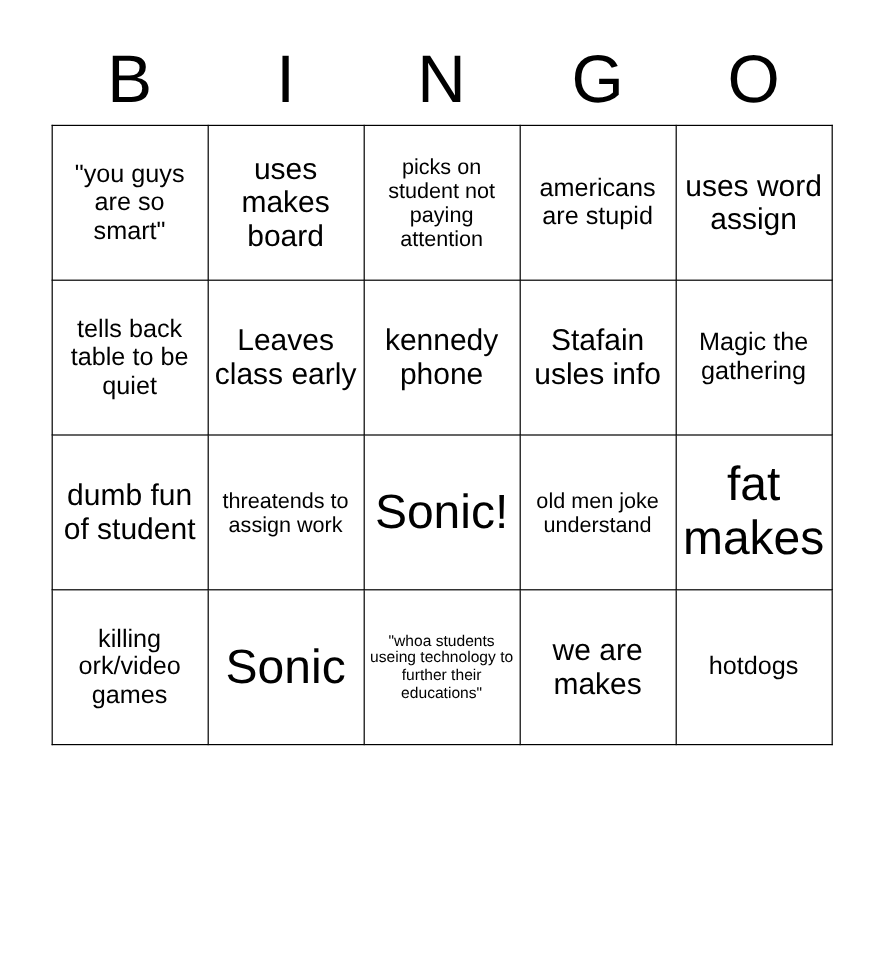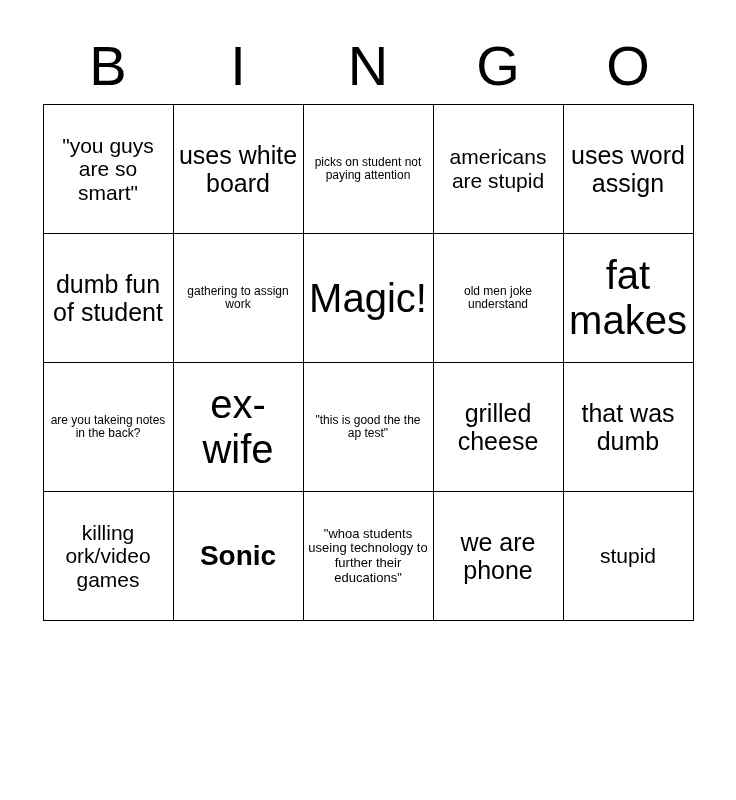--- a/index.html
+++ b/index.html
@@ -48,65 +48,65 @@
     text-align: center;
     vertical-align: middle;
     padding: 2px 4px;
     box-sizing: border-box;
     line-height: 1.12;
     word-wrap: break-word;
     overflow-wrap: break-word;
   }
   
   .fs-xs { font-size: 13px; }
-  .fs-s  { font-size: 12px; }
+  .fs-s  { font-size: 18px; }
   .fs-m  { font-size: 21px; }
   .fs-l  { font-size: 25px; }
-  .fs-xl { font-size: 28px; font-weight: bold; }
+  .fs-xl { font-size: 40px; }
   .fs-xxl{ font-size: 40px; }
 </style>
 </head>
 <body>
 
 <div class="sheet">
 
   <div class="header-row">
     <div class="header-cell">B</div>
     <div class="header-cell">I</div>
     <div class="header-cell">N</div>
     <div class="header-cell">G</div>
     <div class="header-cell">O</div>
   </div>
 
   <table class="grid">
     <tbody>
       <tr>
         <td class="fs-m">"you guys are so smart"</td>
-        <td class="fs-l">uses white board</td>
+        <td class="fs-l">uses makes board</td>
         <td class="fs-s">picks on student not paying attention</td>
         <td class="fs-m">americans are stupid</td>
         <td class="fs-l">uses word assign</td>
       </tr>
       <tr>
+        <td class="fs-m">tells back table to be quiet</td>
+        <td class="fs-l">Leaves class early</td>
+        <td class="fs-l">kennedy phone</td>
+        <td class="fs-l">Stafain usles info</td>
+        <td class="fs-m">Magic the gathering</td>
+      </tr>
+      <tr>
         <td class="fs-l">dumb fun of student</td>
-        <td class="fs-s">gathering to assign work</td>
-        <td class="fs-xxl">Magic!</td>
+        <td class="fs-s">threatends to assign work</td>
+        <td class="fs-xxl">Sonic!</td>
         <td class="fs-s">old men joke understand</td>
         <td class="fs-xxl">fat makes</td>
-      </tr>
-      <tr>
-        <td class="fs-s">are you takeing notes in the back?</td>
-        <td class="fs-xxl">ex-wife</td>
-        <td class="fs-s">"this is good the the ap test"</td>
-        <td class="fs-l">grilled cheese</td>
-        <td class="fs-l">that was dumb</td>
       </tr>
       <tr>
         <td class="fs-m">killing ork/video games</td>
         <td class="fs-xl">Sonic</td>
         <td class="fs-xs">"whoa students useing technology to further their educations"</td>
-        <td class="fs-l">we are phone</td>
-        <td class="fs-m">stupid</td>
+        <td class="fs-l">we are makes</td>
+        <td class="fs-m">hotdogs</td>
       </tr>
     </tbody>
   </table>
 
 </div>
 
 </body></html>

